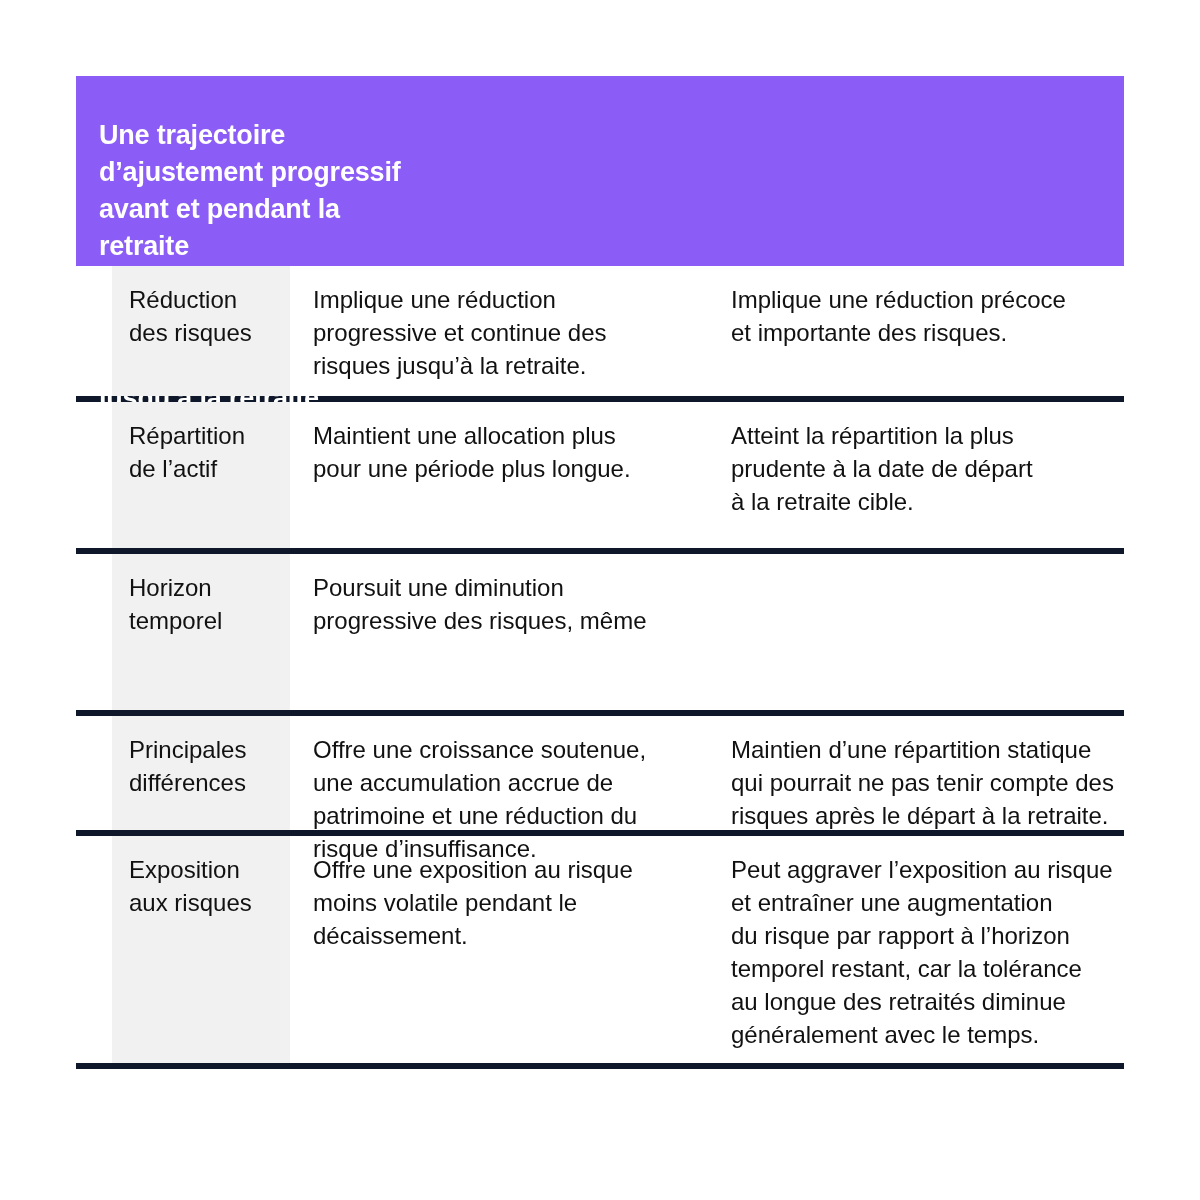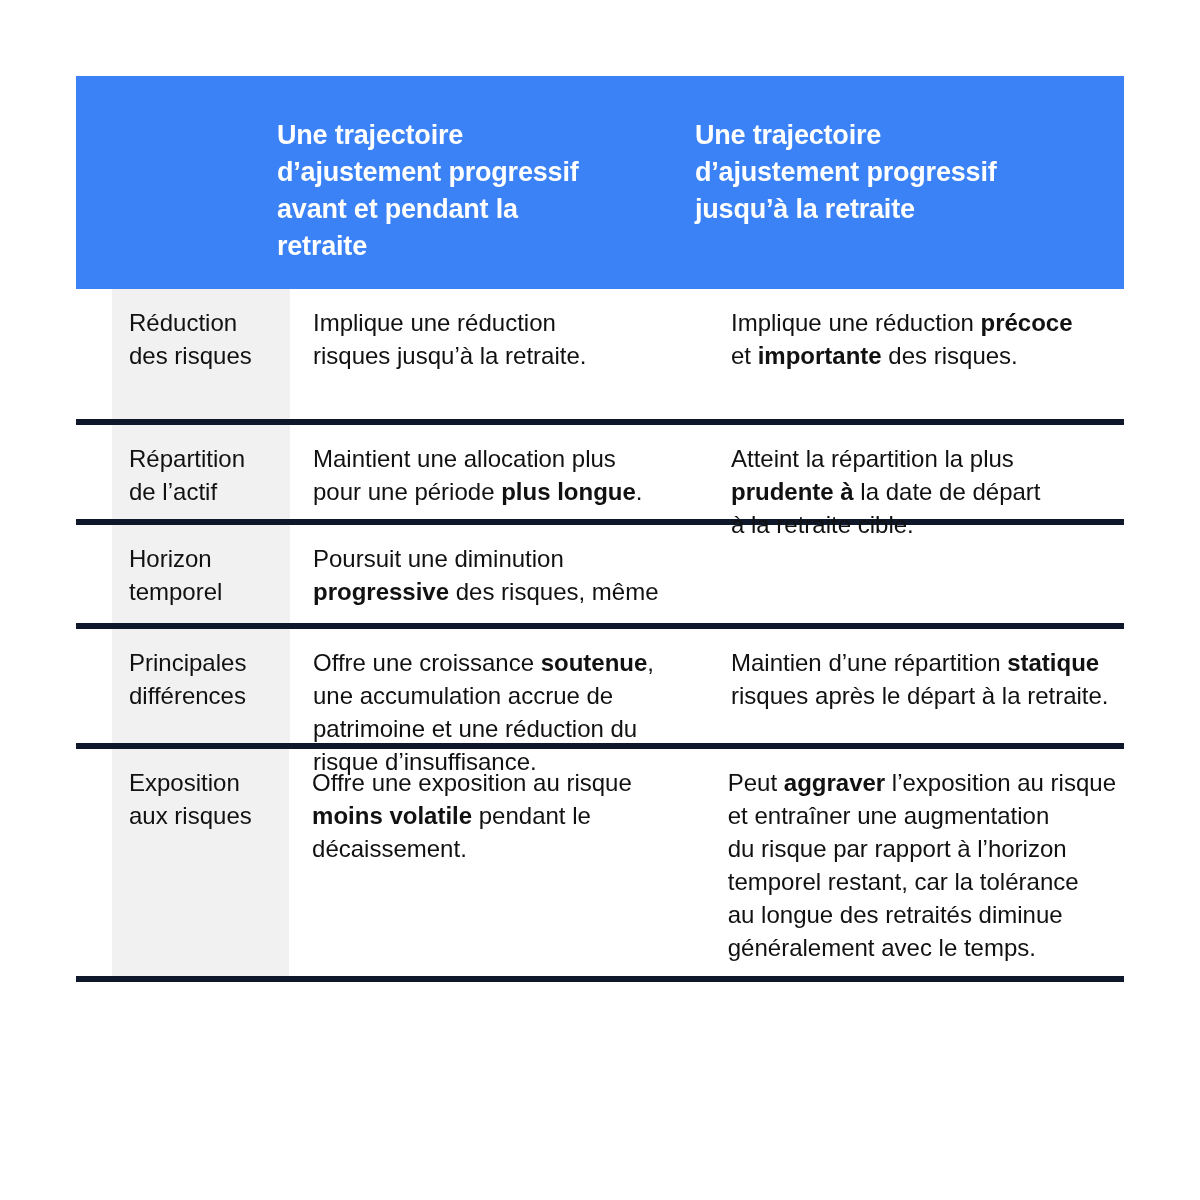--- a/index.html
+++ b/index.html
@@ -1,29 +1,29 @@
 <!DOCTYPE html>
 <html><head>
 <meta charset="utf-8">
 <style>
   html,body{margin:0;padding:0;background:#ffffff;}
   body{width:1200px;height:1200px;position:relative;overflow:hidden;
        font-family:"Liberation Sans", sans-serif;color:#111;}
   .table{position:absolute;left:76px;top:76px;width:1048px;}
-  .hdr{display:flex;height:213px;background:#3b82f6;}
+  .hdr{display:flex;height:190px;background:#8b5cf6;flex-direction:column;}
   .hdr .c0{width:178px;}
   .hdr .c1{width:418px;padding:41px 0 0 23px;box-sizing:border-box;}
   .hdr .c2{flex:1;padding:41px 0 0 23px;box-sizing:border-box;}
   .hdr .title{color:#fff;font-weight:bold;font-size:27px;line-height:37px;letter-spacing:-0.2px;white-space:pre-line;}
   .row{display:flex;border-bottom:6px solid #0f172a;padding-left:36px;}
   .row .c0{width:178px;background:#f0f1f0;padding:17px 0 0 17px;box-sizing:border-box;
            font-size:24px;line-height:33px;white-space:pre-line;color:#111;}
   .row .c1{width:418px;padding:17px 10px 0 23px;box-sizing:border-box;font-size:24px;line-height:33px;}
   .row .c2{flex:1;padding:17px 8px 0 23px;box-sizing:border-box;font-size:24px;line-height:33px;}
-  .seg.b{font-weight:bold;}
+  .seg.b{font-weight:normal;}
   .line{display:block;white-space:nowrap;}
 </style>
 </head>
 <body>
 
 <div class="table">
   <div class="hdr">
     <div class="c0"></div>
     <div class="c1">
       <div class="title">Une trajectoire
@@ -36,61 +36,63 @@
 d’ajustement progressif
 jusqu’à la retraite</div>
     </div>
   </div>
   <div id="rows">
       <div class="row" style="height: 136px; box-sizing: border-box;">
         <div class="c0">Réduction
 des risques</div>
         <div class="c1">
           <span class="line"><span class="seg">Implique une réduction</span></span>
+          <span class="line"><span class="seg b">progressive</span><span class="seg"> et </span><span class="seg b">continue</span><span class="seg"> des</span></span>
           <span class="line"><span class="seg">risques jusqu’à la retraite.</span></span>
         </div>
         <div class="c2">
           <span class="line"><span class="seg">Implique une réduction </span><span class="seg b">précoce</span></span>
           <span class="line"><span class="seg">et </span><span class="seg b">importante</span><span class="seg"> des risques.</span></span>
         </div>
       </div>
-      <div class="row" style="height: 100px; box-sizing: border-box;">
+      <div class="row" style="height: 152px; box-sizing: border-box;">
         <div class="c0">Répartition
 de l’actif</div>
         <div class="c1">
           <span class="line"><span class="seg">Maintient une allocation plus</span></span>
           <span class="line"><span class="seg">pour une période </span><span class="seg b">plus longue</span><span class="seg">.</span></span>
         </div>
         <div class="c2">
           <span class="line"><span class="seg">Atteint la répartition la plus</span></span>
           <span class="line"><span class="seg b">prudente à</span><span class="seg"> la date de départ</span></span>
           <span class="line"><span class="seg">à la retraite cible.</span></span>
         </div>
       </div>
-      <div class="row" style="height: 104px; box-sizing: border-box;">
+      <div class="row" style="height: 162px; box-sizing: border-box;">
         <div class="c0">Horizon
 temporel</div>
         <div class="c1">
           <span class="line"><span class="seg">Poursuit une diminution</span></span>
           <span class="line"><span class="seg b">progressive</span><span class="seg"> des risques, même</span></span>
         </div>
         <div class="c2">
         </div>
       </div>
       <div class="row" style="height: 120px; box-sizing: border-box;">
         <div class="c0">Principales
 différences</div>
         <div class="c1">
           <span class="line"><span class="seg">Offre une croissance </span><span class="seg b">soutenue</span><span class="seg">,</span></span>
           <span class="line"><span class="seg">une accumulation accrue de</span></span>
           <span class="line"><span class="seg">patrimoine et une réduction du</span></span>
           <span class="line"><span class="seg">risque d’insuffisance.</span></span>
         </div>
         <div class="c2">
           <span class="line"><span class="seg">Maintien d’une répartition </span><span class="seg b">statique</span></span>
+          <span class="line"><span class="seg">qui pourrait ne pas tenir compte des</span></span>
           <span class="line"><span class="seg">risques après le départ à la retraite.</span></span>
         </div>
       </div>
       <div class="row" style="height: 233px; box-sizing: border-box;">
         <div class="c0">Exposition
 aux risques</div>
         <div class="c1">
           <span class="line"><span class="seg">Offre une exposition au risque</span></span>
           <span class="line"><span class="seg b">moins volatile</span><span class="seg"> pendant le</span></span>
           <span class="line"><span class="seg">décaissement.</span></span>

